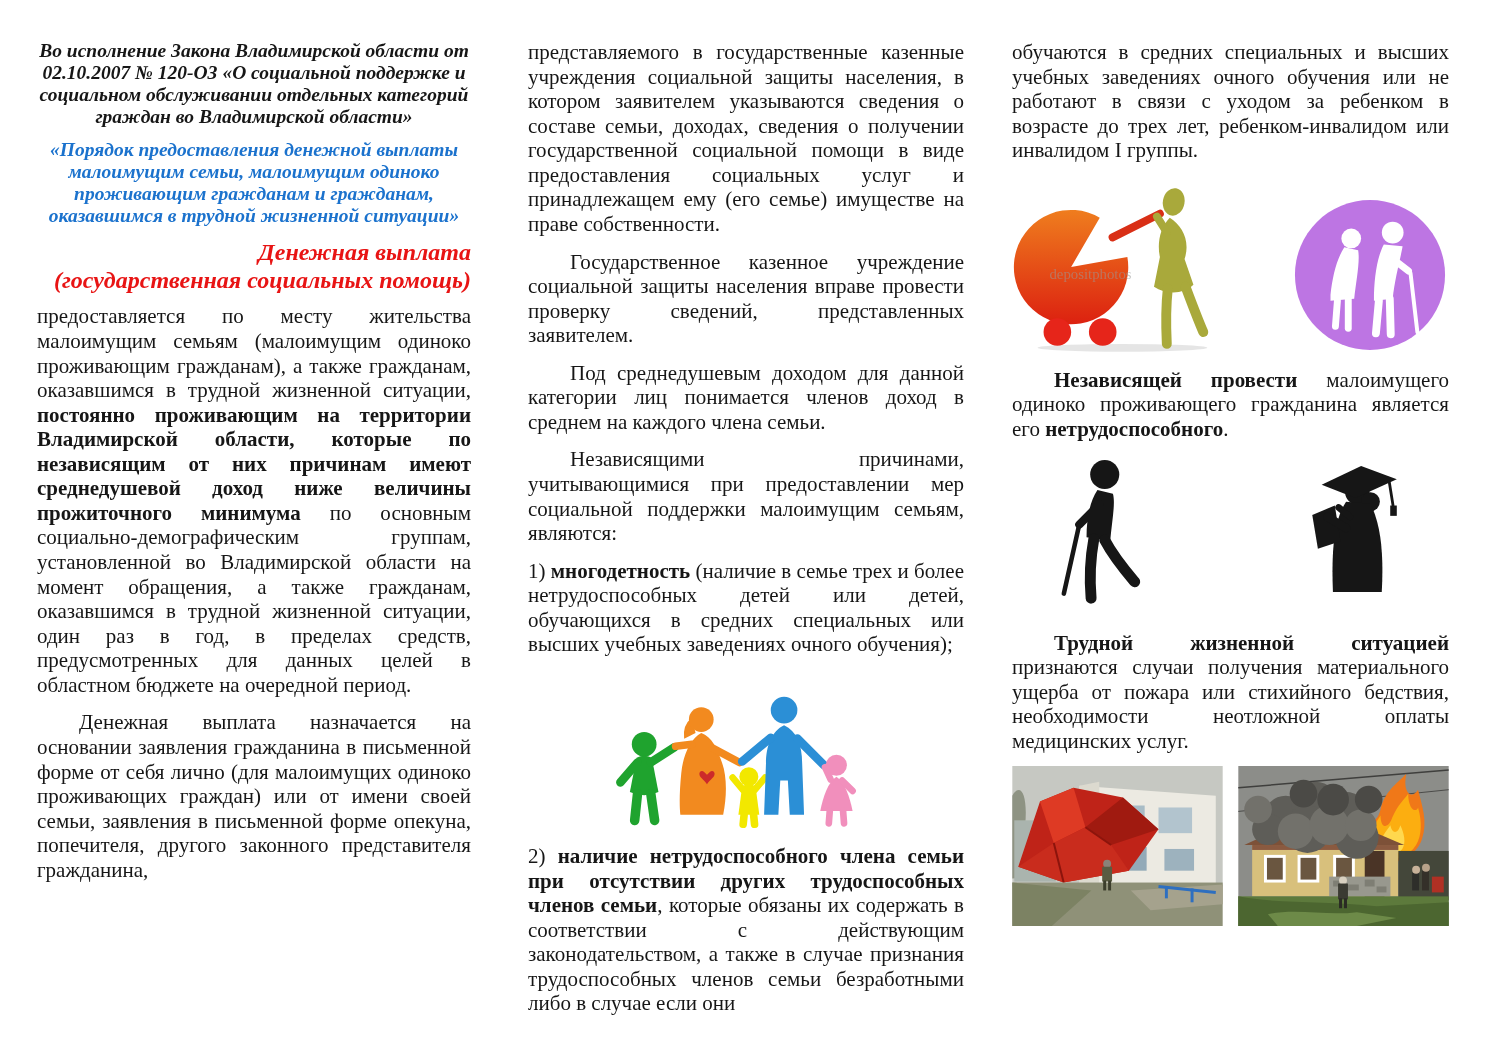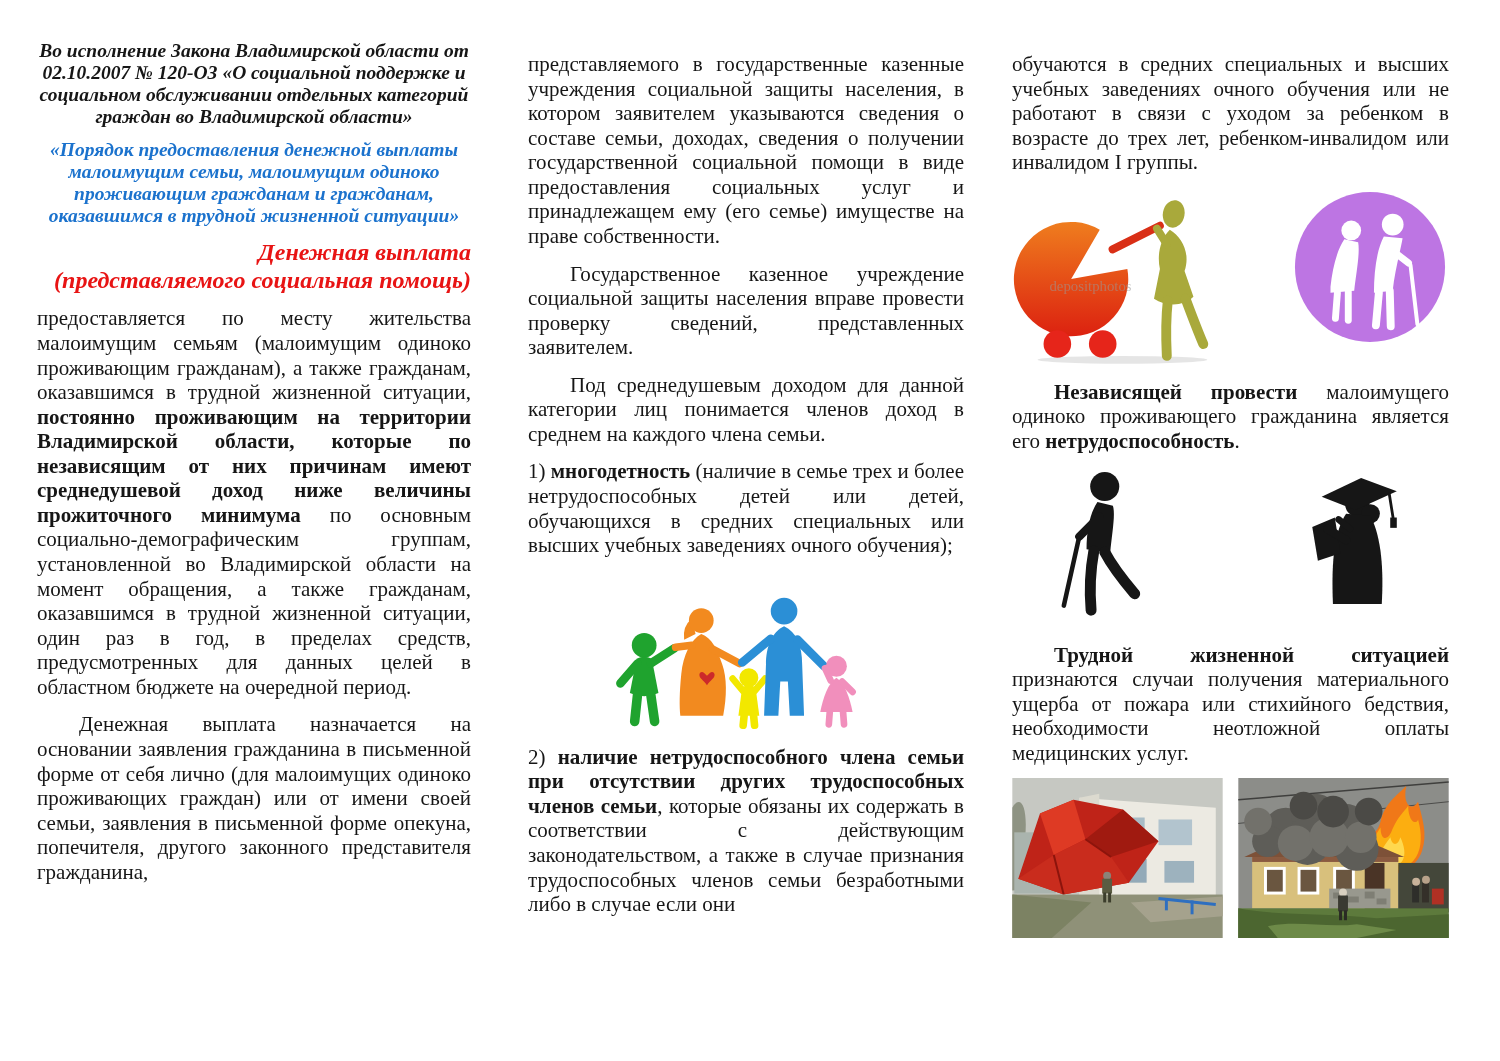--- a/index.html
+++ b/index.html
@@ -8,51 +8,52 @@
     font-family:"Liberation Serif","DejaVu Serif",serif;color:#161616;
   }
   .col{position:absolute;top:40px;}
   #col1{left:37px;width:434px;}
   #col2{left:528px;width:436px;}
   #col3{left:1012px;width:437px;}
 
   .hdr{font-weight:bold;font-style:italic;text-align:center;font-size:19.5px;line-height:1.13;margin:0 0 11px 0;}
   .hdr.blue{color:#1b72cd;}
   .red-heading{color:#e81414;font-weight:bold;font-style:italic;text-align:right;font-size:24px;line-height:1.17;margin:4px 0 10px 0;}
-  .body{font-size:21px;line-height:1.17;text-align:justify;margin:12px 0 13px 0;}
+  .body{font-size:21px;line-height:1.17;text-align:justify;margin:0 0 13px 0;}
   .indent{text-indent:42px;}
   .b{font-weight:bold;}
   .bu{font-weight:bold;}
 
-  .img-row{display:flex;align-items:flex-start;justify-content:space-between;margin:10px 0 14px 0;}
+  .img-row{display:flex;align-items:flex-end;justify-content:space-between;margin:10px 0 14px 0;}
   .silh-row{display:flex;align-items:flex-start;justify-content:space-between;padding:0 40px;margin:6px 0 16px 0;}
   .photo-row{display:flex;justify-content:space-between;margin:12px 0 0 0;}
   .family-wrap{display:flex;justify-content:center;margin:6px 0 12px 0;}
   svg{display:block;}
 </style>
 </head>
 <body>
 
 <div class="page">
 
   <section class="col" id="col1">
     <p class="hdr">Во исполнение Закона Владимирской области от 02.10.2007 № 120-ОЗ «О социальной поддержке и социальном обслуживании отдельных категорий граждан во Владимирской области»</p>
     <p class="hdr blue">«Порядок предоставления денежной выплаты малоимущим семьи, малоимущим одиноко проживающим гражданам и гражданам, оказавшимся в трудной жизненной ситуации»</p>
     <h1 class="red-heading">
       <span>Денежная выплата</span><br>
-      <span>(представляемого социальная помощь)</span>
+      <span>(государственная социальных помощь)</span>
     </h1>
     <p class="body"><span>предоставляется по месту жительства малоимущим семьям (малоимущим одиноко проживающим гражданам), а также гражданам, оказавшимся в трудной жизненной ситуации, </span><span class="b">постоянно проживающим на территории Владимирской области, которые по независящим от них причинам имеют среднедушевой доход ниже величины прожиточного минимума</span><span> по основным социально-демографическим группам, установленной во Владимирской области на момент обращения, а также гражданам, оказавшимся в трудной жизненной ситуации, один раз в год, в пределах средств, предусмотренных для данных целей в областном бюджете на очередной период.</span></p>
     <p class="body indent">Денежная выплата назначается на основании заявления гражданина в письменной форме от себя лично (для малоимущих одиноко проживающих граждан) или от имени своей семьи, заявления в письменной форме опекуна, попечителя, другого законного представителя гражданина,</p>
   </section>
 
   <section class="col" id="col2">
     <p class="body">представляемого в государственные казенные учреждения социальной защиты населения, в котором заявителем указываются сведения о составе семьи, доходах, сведения о получении государственной социальной помощи в виде предоставления социальных услуг и принадлежащем ему (его семье) имуществе на праве собственности.</p>
     <p class="body indent">Государственное казенное учреждение социальной защиты населения вправе провести проверку сведений, представленных заявителем.</p>
     <p class="body indent">Под среднедушевым доходом для данной категории лиц понимается членов доход в среднем на каждого члена семьи.</p>
+    <p class="body indent">Независящими причинами, учитывающимися при предоставлении мер социальной поддержки малоимущим семьям, являются:</p>
     <p class="body"><span>1) </span><span class="bu">многодетность</span><span> (наличие в семье трех и более нетрудоспособных детей или детей, обучающихся в средних специальных или высших учебных заведениях очного обучения);</span></p>
 
     <div class="family-wrap">
       <svg viewBox="0 0 290 170" width="276" height="162">
         <g fill="#1fa32e" stroke="#1fa32e" stroke-linecap="round">
           <circle cx="38" cy="78" r="13" stroke="none"></circle>
           <path d="M30,92 Q38,88 46,92 L53,128 Q38,135 23,128 Z" stroke="none"></path>
           <line x1="45" y1="97" x2="70" y2="81" stroke-width="9"></line>
           <line x1="31" y1="97" x2="13" y2="118" stroke-width="9"></line>
           <line x1="31" y1="130" x2="28" y2="158" stroke-width="10"></line>
@@ -129,21 +130,21 @@
           <circle cx="103" cy="37" r="11" stroke="none"></circle>
           <path d="M94,49 C87,62 84,84 84,106 L103,104 C105,84 111,63 113,51 Z" stroke="none"></path>
           <line x1="89" y1="106" x2="86" y2="139" stroke-width="8"></line>
           <line x1="100" y1="104" x2="101" y2="140" stroke-width="8"></line>
           <line x1="101" y1="62" x2="119" y2="76" stroke-width="7"></line>
           <line x1="121" y1="78" x2="128" y2="138" stroke-width="4"></line>
         </g>
       </svg>
     </div>
 
-    <p class="body indent"><span class="b">Независящей провести</span><span> малоимущего одиноко проживающего гражданина является его </span><span class="b">нетрудоспособность</span><span>.</span></p>
+    <p class="body indent"><span class="b">Независящей провести</span><span> малоимущего одиноко проживающего гражданина является его </span><span class="b">нетрудоспособного</span><span>.</span></p>
 
     <div class="silh-row">
       <svg viewBox="0 0 110 175" width="100" height="160">
         <g fill="#161616" stroke="#161616" stroke-linecap="round">
           <circle cx="58" cy="21" r="16" stroke="none"></circle>
           <path d="M50,38 C42,50 38,68 38,90 L64,94 C66,72 70,52 67,42 Z" stroke="none"></path>
           <line x1="52" y1="54" x2="30" y2="76" stroke-width="9"></line>
           <line x1="30" y1="76" x2="13" y2="152" stroke-width="5"></line>
           <path d="M46,92 C42,114 41,134 43,157" fill="none" stroke-width="12"></path>
           <path d="M58,93 C68,112 80,126 91,139" fill="none" stroke-width="12"></path>

